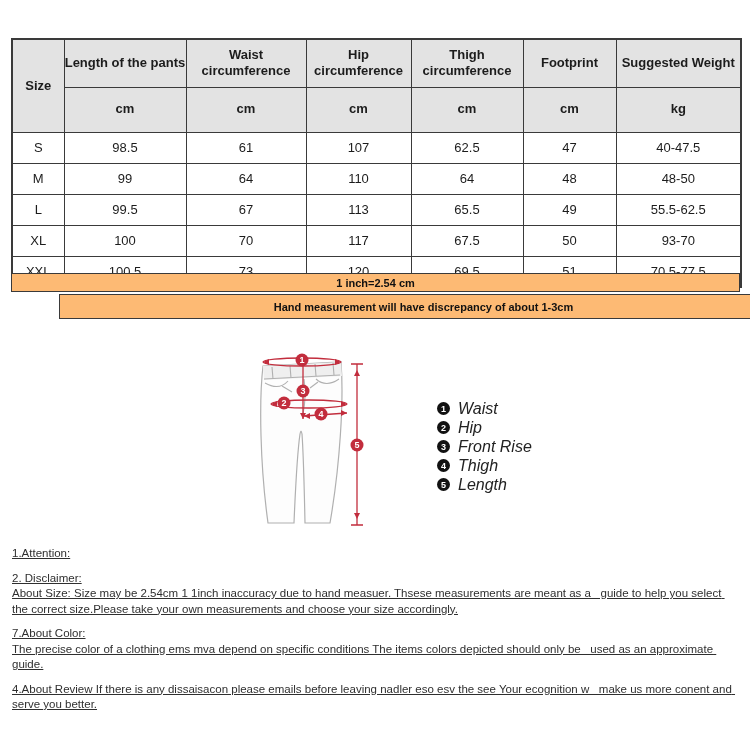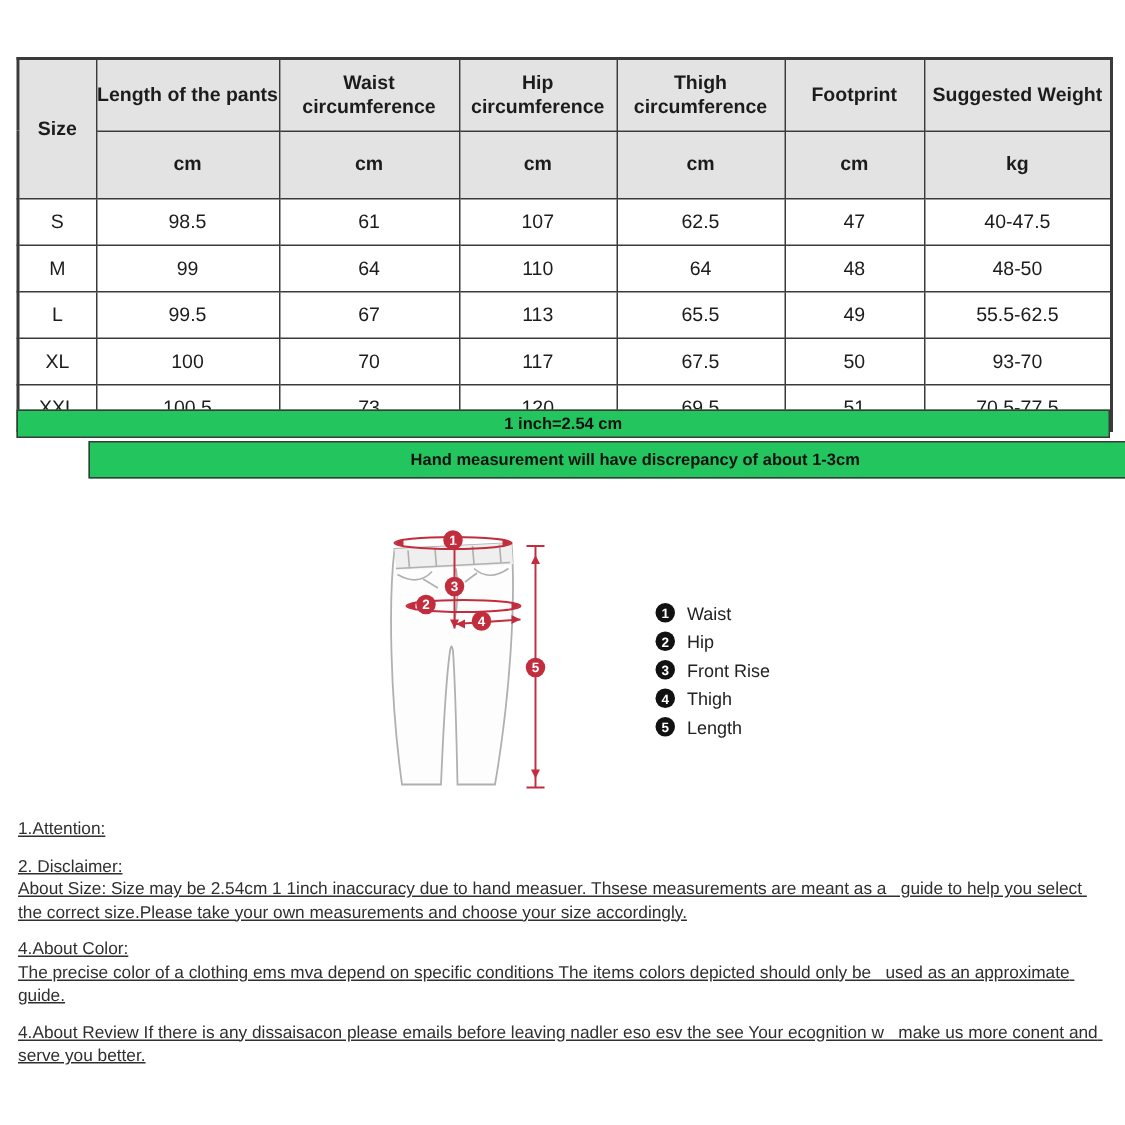--- a/index.html
+++ b/index.html
@@ -27,21 +27,21 @@
   .size-table thead th{background:var(--hbg,#e3e3e3);font-weight:bold;line-height:1.25;}
   .size-table .hdr-row th{height:48px;}
   .size-table .units-row th{height:45px;}
   .size-table tbody td{height:31px;font-weight:normal;background:#fff;}
 
   
   .note-box{
     position:absolute;left:11px;width:729px;
     border:1px solid var(--tborder,#3a3a3a);
     display:flex;align-items:center;justify-content:center;
-    font-size:11px;font-weight:bold;color:#111;background:#22c55e;
+    font-size:11px;font-weight:bold;color:#111;background:#fdba74;
   }
   .note-1{top:273px;height:19px;}
   .note-2{top:294px;height:25px;margin-left:48px;}
 
   
   .diagram-svg{position:absolute;left:235px;top:345px;}
   .pants-line{stroke:var(--pants,#b0b0b0);fill:none;stroke-width:1.1;}
   .pants-fill{stroke:var(--pants,#b0b0b0);fill:#fdfdfd;stroke-width:1.2;}
   .waistband-fill{fill:#efefef;stroke:none;}
   .meas{stroke:var(--accent,#c22d3d);fill:none;stroke-width:1.3;}
@@ -49,21 +49,21 @@
   .meas-badge{fill:var(--accent,#c22d3d);stroke:none;}
   .meas-num{fill:#ffffff;font-size:9px;font-weight:bold;text-anchor:middle;font-family:"Liberation Sans",sans-serif;}
 
   .legend{position:absolute;left:437px;top:399px;list-style:none;}
   .legend-item{display:flex;align-items:center;height:19px;}
   .legend-badge{
     width:13px;height:13px;border-radius:50%;background:#111;color:#fff;
     font-size:9px;font-weight:bold;display:flex;align-items:center;justify-content:center;
     flex:0 0 13px;
   }
-  .legend-label{margin-left:8px;font-size:12px;color:#222;}
+  .legend-label{margin-left:8px;font-size:16px;color:#222;font-style:italic;}
 
   
   .notes-text{position:absolute;left:12px;top:546px;width:727px;color:#2f2f2f;}
   .section{margin-bottom:9px;text-decoration:underline;}
   .section-title,.section-body{
     font-size:11.5px;line-height:15.5px;white-space:pre-wrap;
   }
   .section-title:empty{display:none;}
 </style>
 </head>
@@ -227,21 +227,21 @@
 
   <div class="notes-text">
     <div class="section">
       <div class="section-title">1.Attention:</div>
     </div>
     <div class="section">
       <div class="section-title">2. Disclaimer:</div>
       <div class="section-body">About Size: Size may be 2.54cm 1 1inch inaccuracy due to hand measuer. Thsese measurements are meant as a   guide to help you select the correct size.Please take your own measurements and choose your size accordingly.</div>
     </div>
     <div class="section">
-      <div class="section-title">4.About Color:</div>
+      <div class="section-title">7.About Color:</div>
       <div class="section-body">The precise color of a clothing ems mva depend on specific conditions The items colors depicted should only be   used as an approximate guide.</div>
     </div>
     <div class="section">
 
       <div class="section-body">4.About Review If there is any dissaisacon please emails before leaving nadler eso esv the see Your ecognition w   make us more conent and serve you better.</div>
     </div>
   </div>
 
 </div>
 

